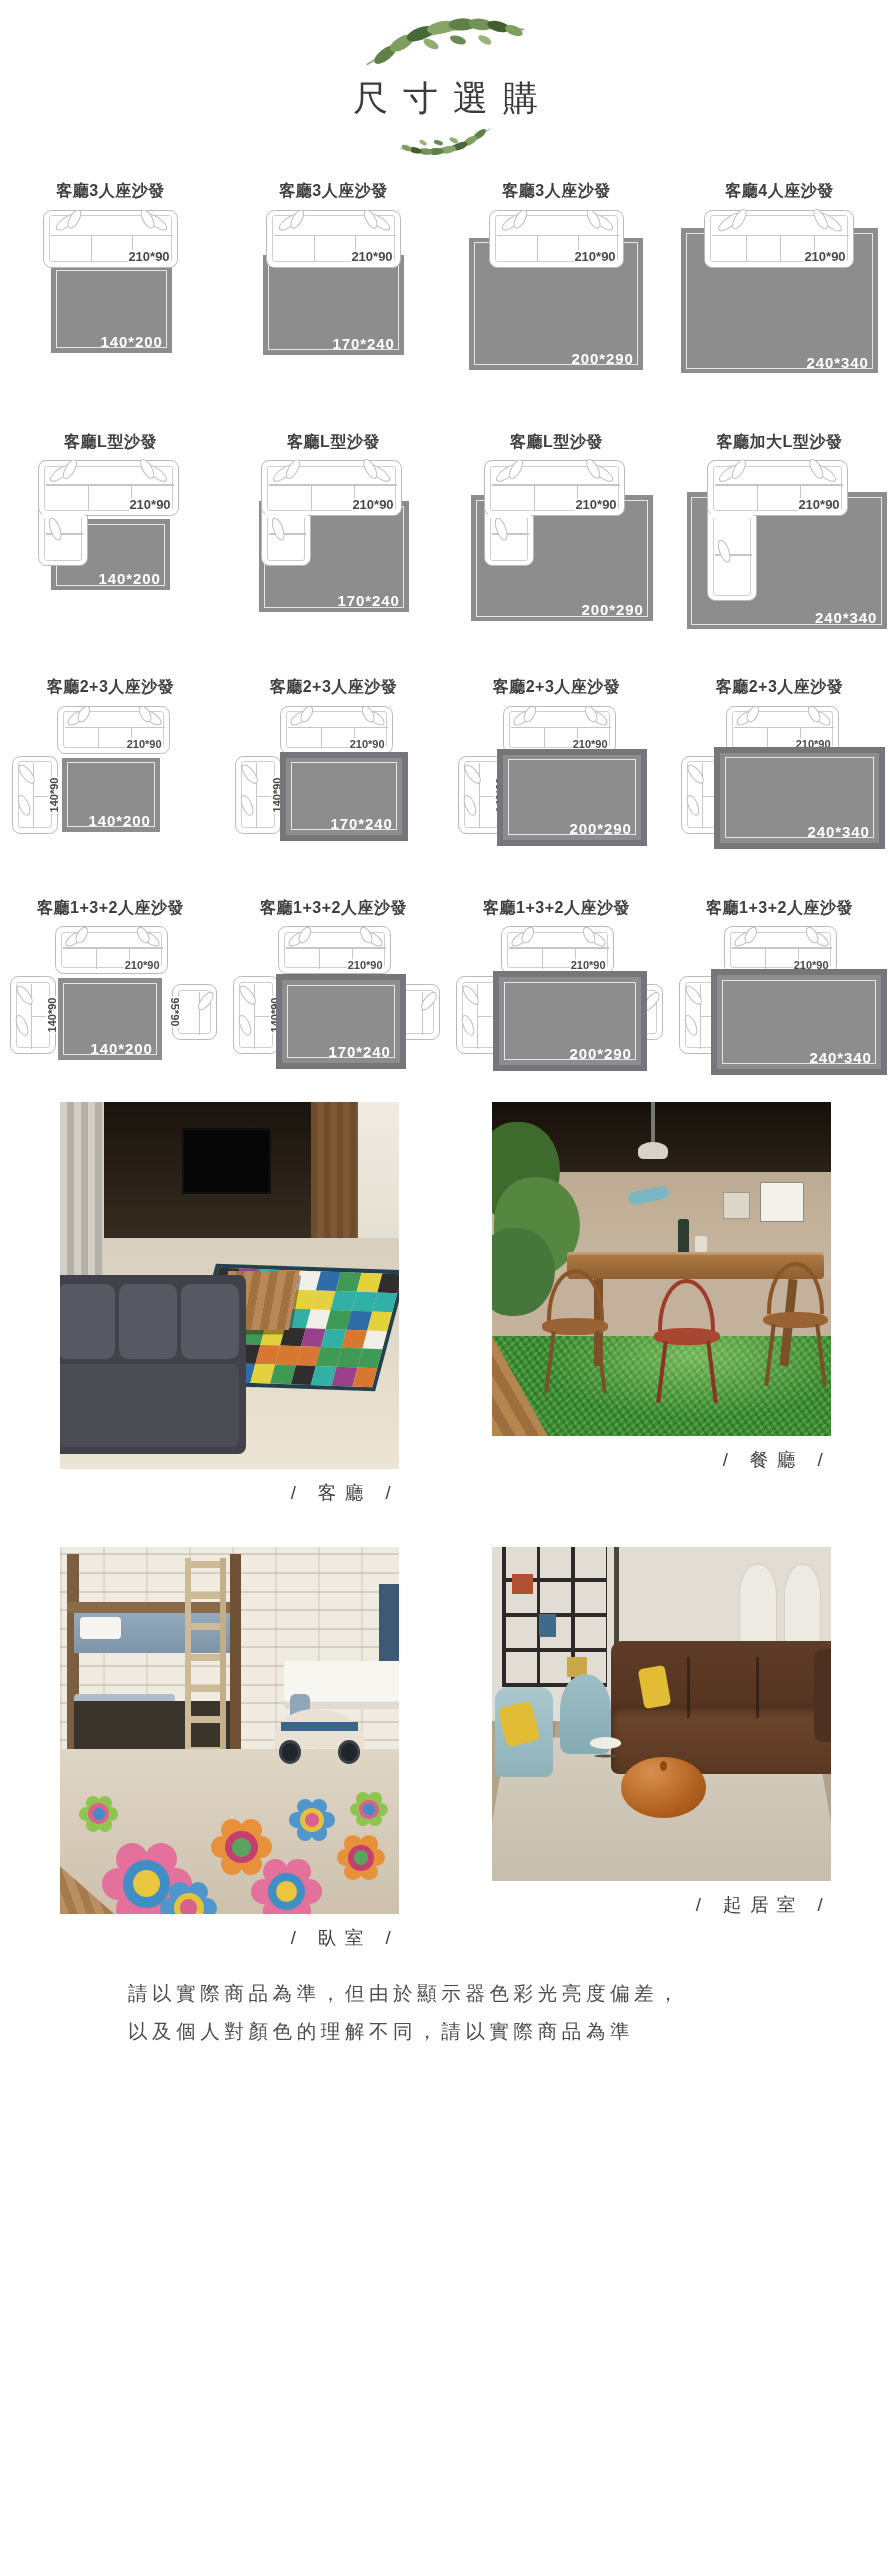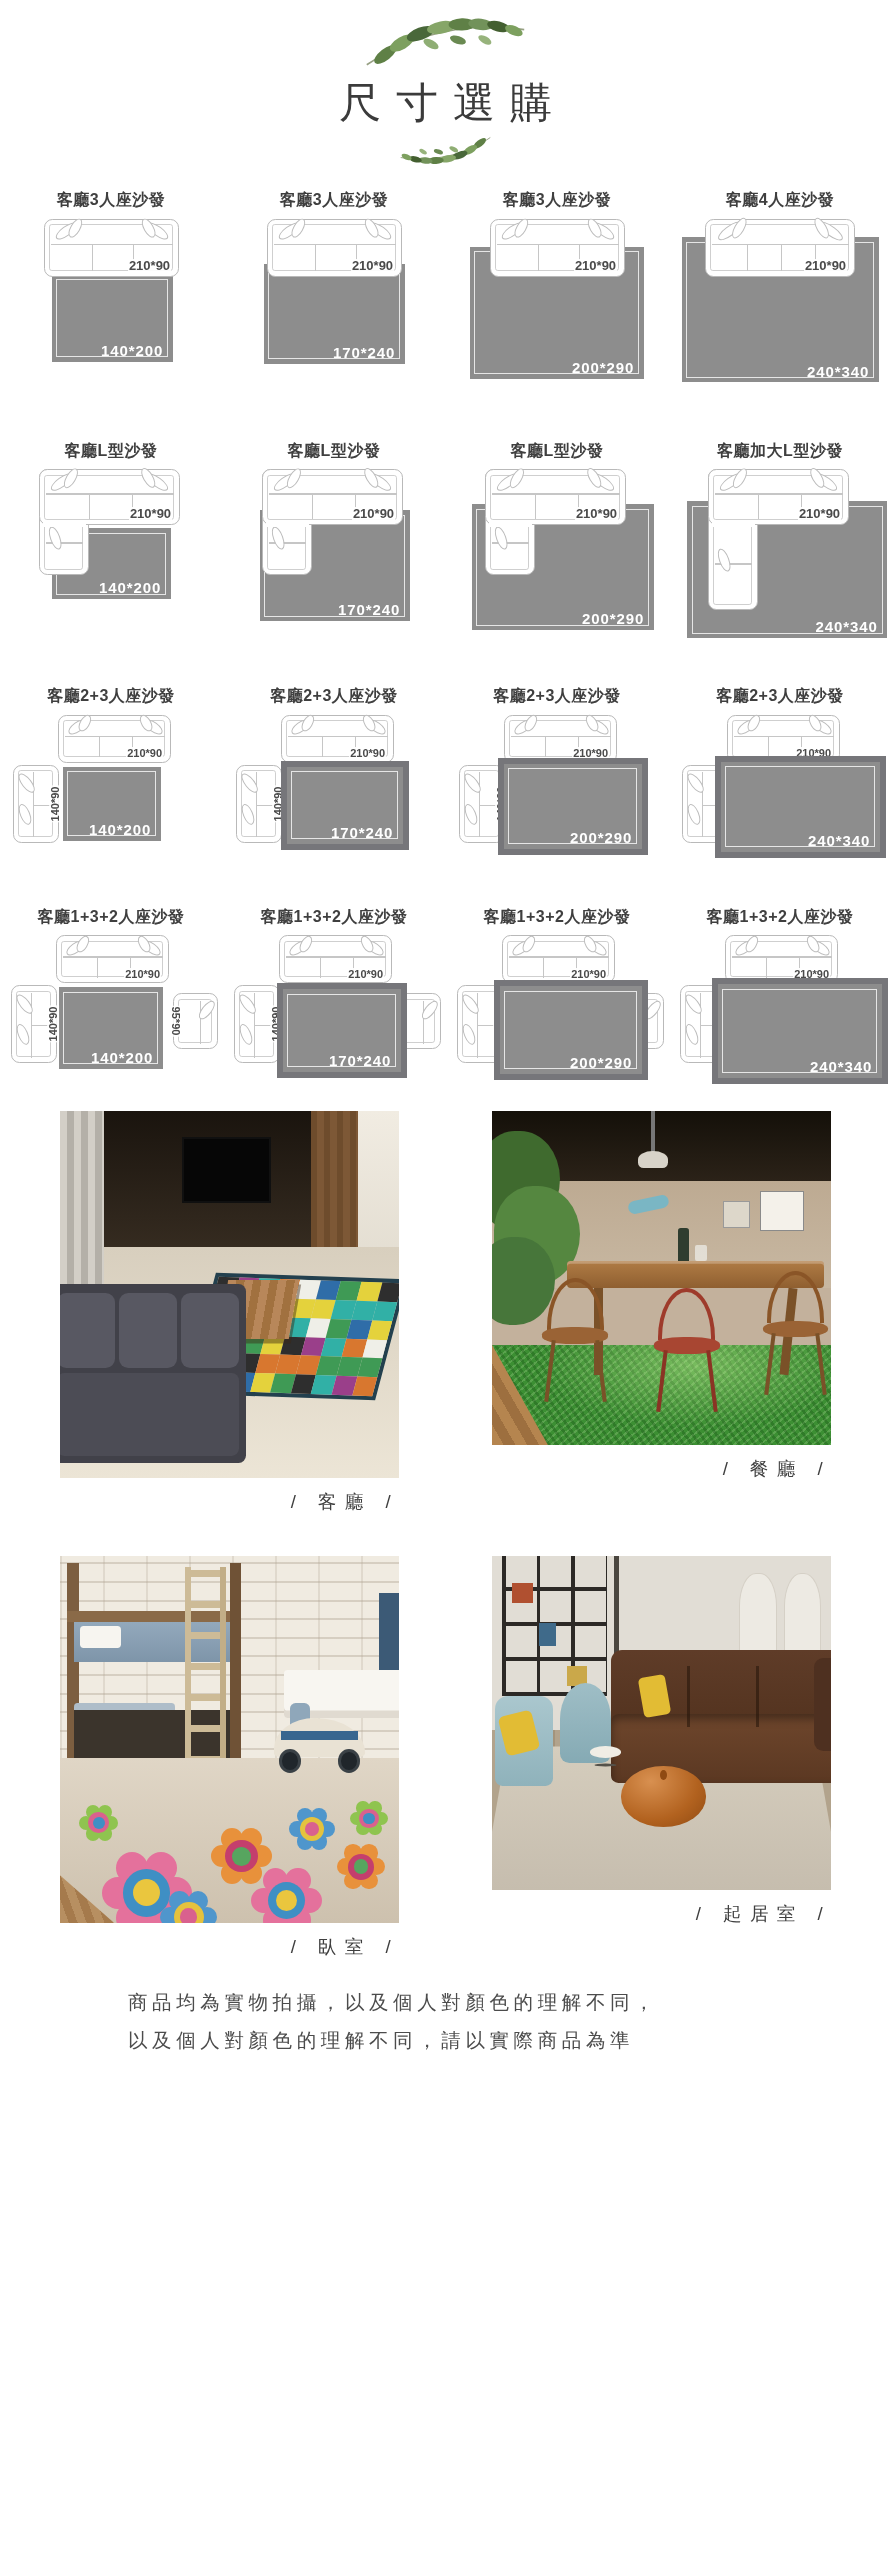--- a/index.html
+++ b/index.html
@@ -1,30 +1,30 @@
 <!DOCTYPE html>
 <html style="font-size:15px"><head>
 <meta charset="utf-8">
 <style>
 html,body{margin:0;padding:0;background:#fff}
 body{width:891px;font-family:"Liberation Sans","DejaVu Sans",sans-serif;color:#3c3c3c}
 .page{width:891px;overflow:hidden;background:#fff}
 
 
 .sec-head{display:flex;flex-direction:column;align-items:center;padding-top:13px}
-.sec-head .title{font-size:42px;font-weight:400;color:#3b3b3b;letter-spacing:15px;text-indent:15px;margin:3.7px 0 1.9px}
+.sec-head .title{font-size:35px;font-weight:400;color:#3b3b3b;letter-spacing:15px;text-indent:15px;margin:3.7px 0 1.9px}
 .branch{display:block}
 .b-top{width:167px;height:58px}
 .b-bot{width:97px;height:33px;transform:rotate(180deg);margin-top:1.9px}
 .sec-head.big .b-top{width:221px;height:76px}
 .sec-head.big .b-bot{width:182px;height:63px}
 
 
 .size-grid{margin-top:22px}
-.size-row{display:flex;justify-content:center}
+.size-row{display:flex;justify-content:flex-end}
 .size-row:nth-child(1){margin-bottom:56px}
 .size-row:nth-child(2){margin-bottom:43px}
 .size-row:nth-child(3){margin-bottom:46px}
 .size-row:nth-child(4){margin-bottom:9.3px}
 .cell{width:223px;flex:0 0 223px}
 .cl{height:22px;line-height:22px;text-align:center;font-size:16px;font-weight:700;color:#3f3f3f;letter-spacing:0.5px;margin-bottom:7.4px;white-space:nowrap}
 .canvas{position:relative;width:223px}
 .rug{position:absolute;background:#8d8d8d;z-index:1;box-sizing:border-box}
 .rug::after{content:"";position:absolute;inset:4.6px;border:0.9px solid rgba(255,255,255,.78)}
 .rug.framed{border:6.5px solid #76767a}
@@ -862,18 +862,18 @@
         <div class="ycush"></div>
         <div class="sidetbl"></div>
         <div class="pouf"></div>
         <div class="poufknot"></div>
       </figure>
       <div class="caption">/ 起居室 /</div>
     </div>
   </div>
 
   <div id="notice" class="notice">
-      <p>商品均為實物拍攝，以及個人對顏色的理解不同，</p>
+      <p>請以實際商品為準，但由於顯示器色彩光亮度偏差，</p>
       <p>以及個人對顏色的理解不同，請以實際商品為準</p>
     </div>
 
 </div>
 
 
 </body></html>

